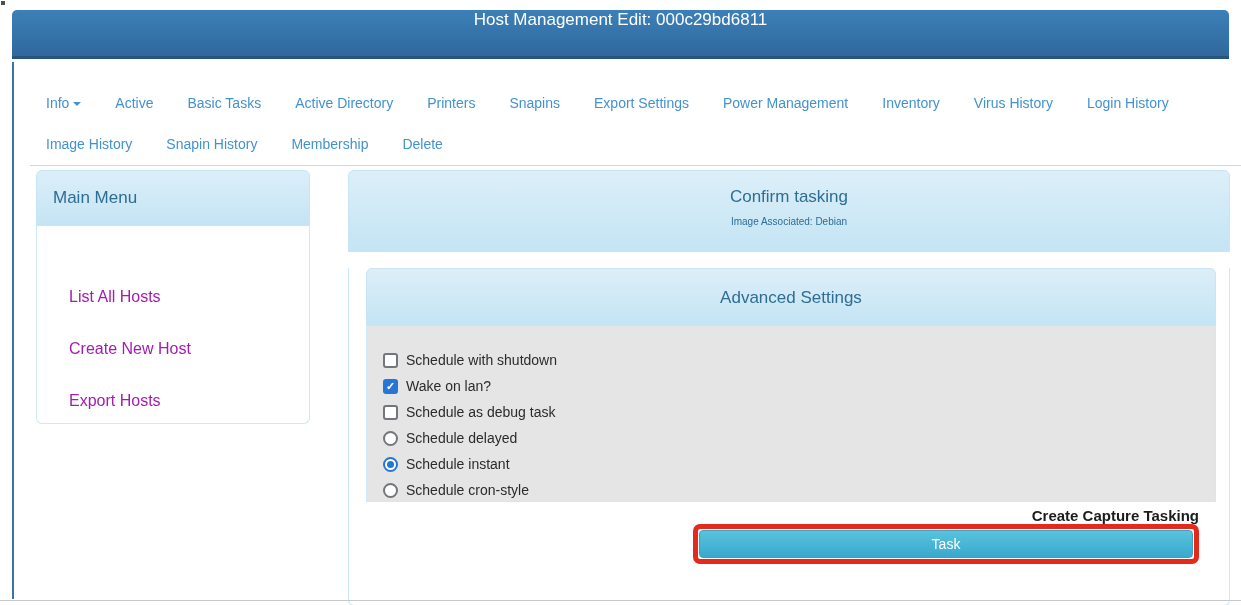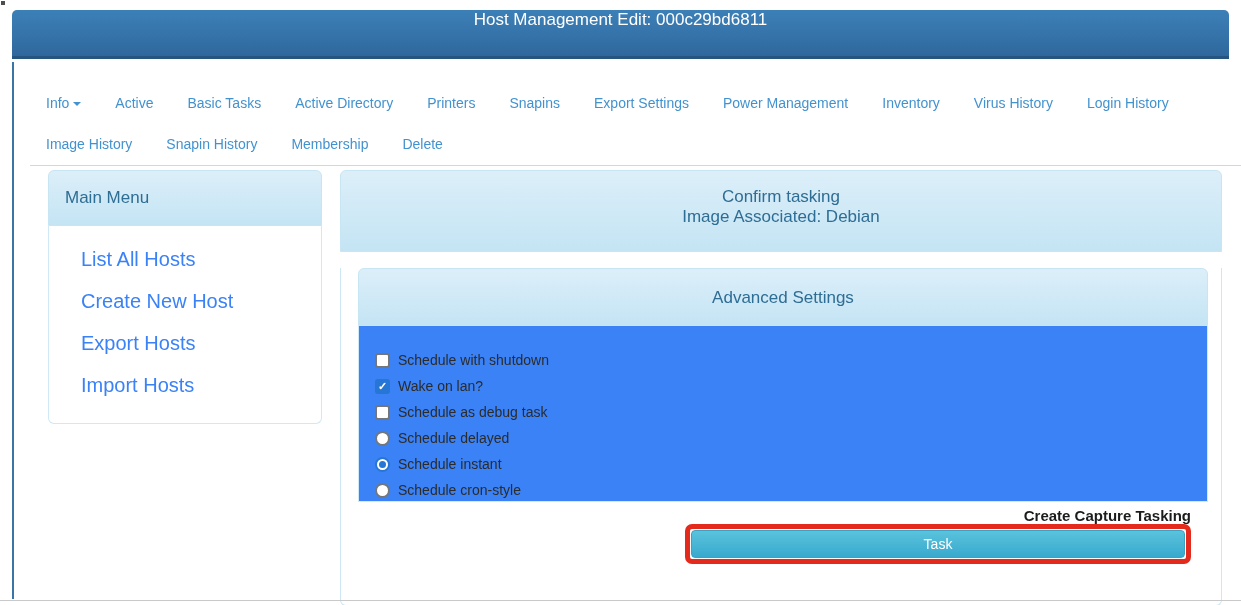--- a/index.html
+++ b/index.html
@@ -60,51 +60,52 @@
 
   
   .panel-header-grad {
     background:linear-gradient(#dceff9, #c4e4f4);
     border:1px solid #c7e5f3;
     border-radius:6px 6px 0 0;
     color:#2e6d94;
   }
 
   
-  .side-panel { position:absolute; left:48px; top:170px; width:274px; }
+  .side-panel { position:absolute; left:36px; top:170px; width:274px; }
   .side-header {
     height:56px; display:flex; align-items:center;
     padding-left:16px; font-size:17px;
   }
   .side-body {
     background:#fff; border:1px solid #cfe9f6; border-top:none;
     border-radius:0 0 6px 6px;
     height:198px; padding:26px 0 0 32px;
   }
   .side-body a {
-    display:block; color:#3b82f6; font-size:20px; line-height:14px;
+    display:block; color:#a21caf; font-size:16px; line-height:14px;
     margin-bottom:28px;
-  }
-
-  
-  .main-panel { position:absolute; left:340px; top:170px; width:882px; }
+    margin-top:38px;
+  }
+
+  
+  .main-panel { position:absolute; left:348px; top:170px; width:882px; }
   .main-header { height:82px; text-align:center; }
   .main-title { padding-top:16px; font-size:17px; }
-  .main-subtitle { font-size:17px; }
+  .main-subtitle { margin-top:9px; font-size:10px; }
   .main-body {
     background:#fff; border:1px solid #cde8f5; border-top:none;
     border-radius:0 0 6px 6px; height:338px;
   }
 
   
   .adv-panel { margin:16px 0 0 17px; width:850px; }
   .adv-header { height:58px; text-align:center; }
   .adv-title { padding-top:19px; font-size:17px; }
   .adv-body {
-    background:#3b82f6; border:1px solid #cfe9f6; border-top:none;
+    background:#e5e5e5; border:1px solid #cfe9f6; border-top:none;
     height:176px; padding:21px 16px 0 16px;
   }
 
   .opt-row { display:flex; align-items:center; gap:8px; height:26px; }
   .opt-label { font-size:14px; color:#2b2b2b; }
 
   .cb {
     width:15px; height:15px; flex:0 0 15px;
     border:2px solid #73777b; border-radius:3px; background:#fff;
     cursor:pointer;
@@ -181,21 +182,20 @@
 <div class="nav-divider"></div>
 
 <aside class="side-panel">
   <div class="side-header panel-header-grad">
     <span>Main Menu</span>
   </div>
   <div class="side-body">
     <a>List All Hosts</a>
     <a>Create New Host</a>
     <a>Export Hosts</a>
-    <a>Import Hosts</a>
   </div>
 </aside>
 
 <section class="main-panel">
   <div class="main-header panel-header-grad">
     <div class="main-title">Confirm tasking</div>
     <div class="main-subtitle">Image Associated: Debian</div>
   </div>
   <div class="main-body">
 

